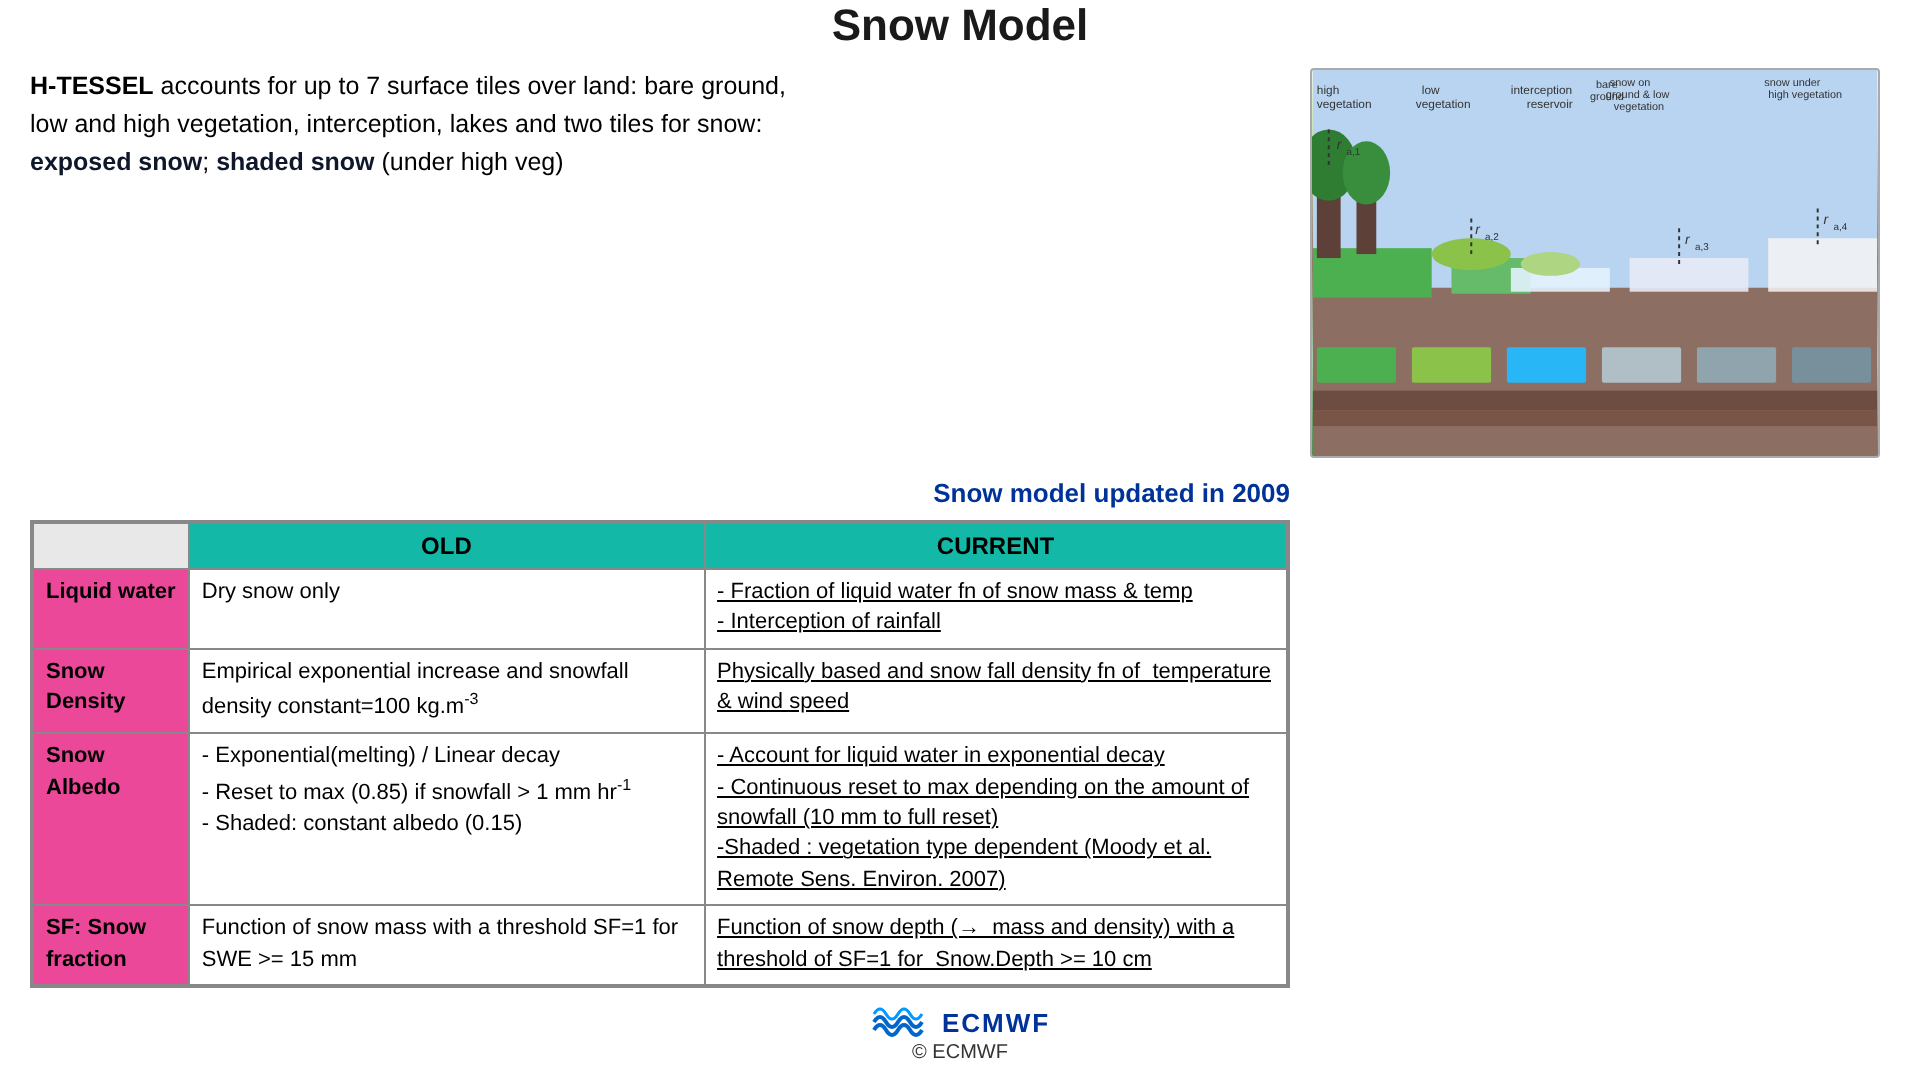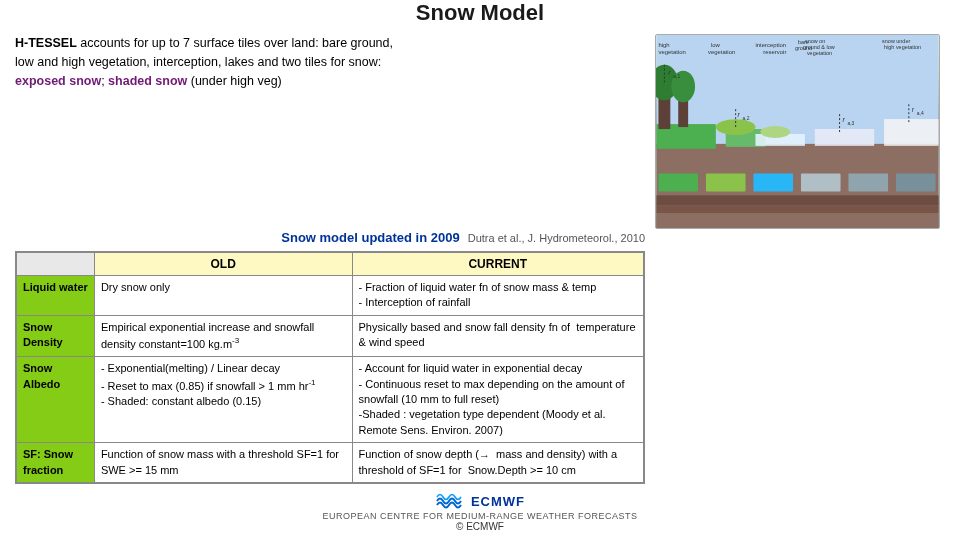--- a/index.html
+++ b/index.html
@@ -25,21 +25,21 @@
       font-weight: bold;
       color: #1a1a1a;
       margin-bottom: 8px;
     }
     .intro-text {
       flex: 1;
       font-size: 12.5px;
       line-height: 1.5;
     }
     .intro-text .bold { font-weight: bold; }
-    .intro-text .red { color: #701a75; }
+    .intro-text .red { color: #0f172a; }
     .subtitle-row {
       display: flex;
       align-items: baseline;
       gap: 8px;
       margin-bottom: 6px;
       justify-content: flex-end;
     }
     .subtitle-main {
       font-size: 13px;
       font-weight: bold;
@@ -54,48 +54,49 @@
       border: 1px solid #888;
       border-collapse: collapse;
       width: 100%;
     }
     table {
       width: 100%;
       border-collapse: collapse;
       font-size: 11px;
     }
     table thead tr th {
-      background: #fef9c3;
+      background: #14b8a6;
       text-align: center;
       font-weight: bold;
       padding: 4px 6px;
       border: 1px solid #888;
       font-size: 12px;
     }
     table thead tr th.empty {
       background: #e8e8e8;
       width: 80px;
     }
     table tbody tr td {
       border: 1px solid #888;
       padding: 4px 6px;
       vertical-align: top;
       line-height: 1.4;
     }
     table tbody tr td.row-header {
       font-weight: bold;
-      background: #84cc16;
+      background: #ec4899;
       width: 70px;
       font-size: 11px;
     }
     table tbody tr td.old-col {
       width: 270px;
     }
     table tbody tr td.current-col {
       width: 310px;
+      text-decoration: underline;
     }
     .bottom-row {
       display: flex;
       align-items: center;
       justify-content: space-between;
       margin-top: 4px;
       padding-top: 3px;
       flex-direction: column;
     }
     .ecmwf-logo {
@@ -174,21 +175,20 @@
     <div class="left-panel">
 
       <div class="intro-text" style="margin-bottom:6px;">
         <span class="bold">H-TESSEL</span><span> accounts for up to 7 surface tiles over land: bare ground,</span><br>
         <span>low and high vegetation, interception, lakes and two tiles for snow:</span><br>
         <span class="red bold">exposed  snow</span><span>; </span><span class="red bold">shaded snow</span><span> (under high veg)</span>
       </div>
 
       <div class="subtitle-row">
         <span class="subtitle-main">Snow model updated in 2009</span>
-        <span class="subtitle-ref">Dutra et al., J. Hydrometeorol., 2010</span>
       </div>
 
       <div class="table-container">
         <table>
           <thead>
             <tr>
               <th class="empty"></th>
               <th>OLD</th>
               <th>CURRENT</th>
             </tr>
@@ -288,16 +288,15 @@
 
   <div class="bottom-row">
     <div class="ecmwf-logo">
       <svg class="ecmwf-waves" viewBox="0 0 30 20" xmlns="http://www.w3.org/2000/svg">
         <path d="M2,10 Q5,5 8,10 Q11,15 14,10 Q17,5 20,10 Q23,15 26,10" stroke="#0066cc" stroke-width="2" fill="none"></path>
         <path d="M2,14 Q5,9 8,14 Q11,19 14,14 Q17,9 20,14 Q23,19 26,14" stroke="#0066cc" stroke-width="2" fill="none"></path>
         <path d="M2,6 Q5,1 8,6 Q11,11 14,6 Q17,1 20,6 Q23,11 26,6" stroke="#0099ff" stroke-width="1.5" fill="none"></path>
       </svg>
       <span class="ecmwf-text">ECMWF</span>
     </div>
-    <div class="bottom-center-text">EUROPEAN CENTRE FOR MEDIUM-RANGE WEATHER FORECASTS</div>
     <div class="copyright">© ECMWF</div>
   </div>
 </div>
 
 </body></html>

